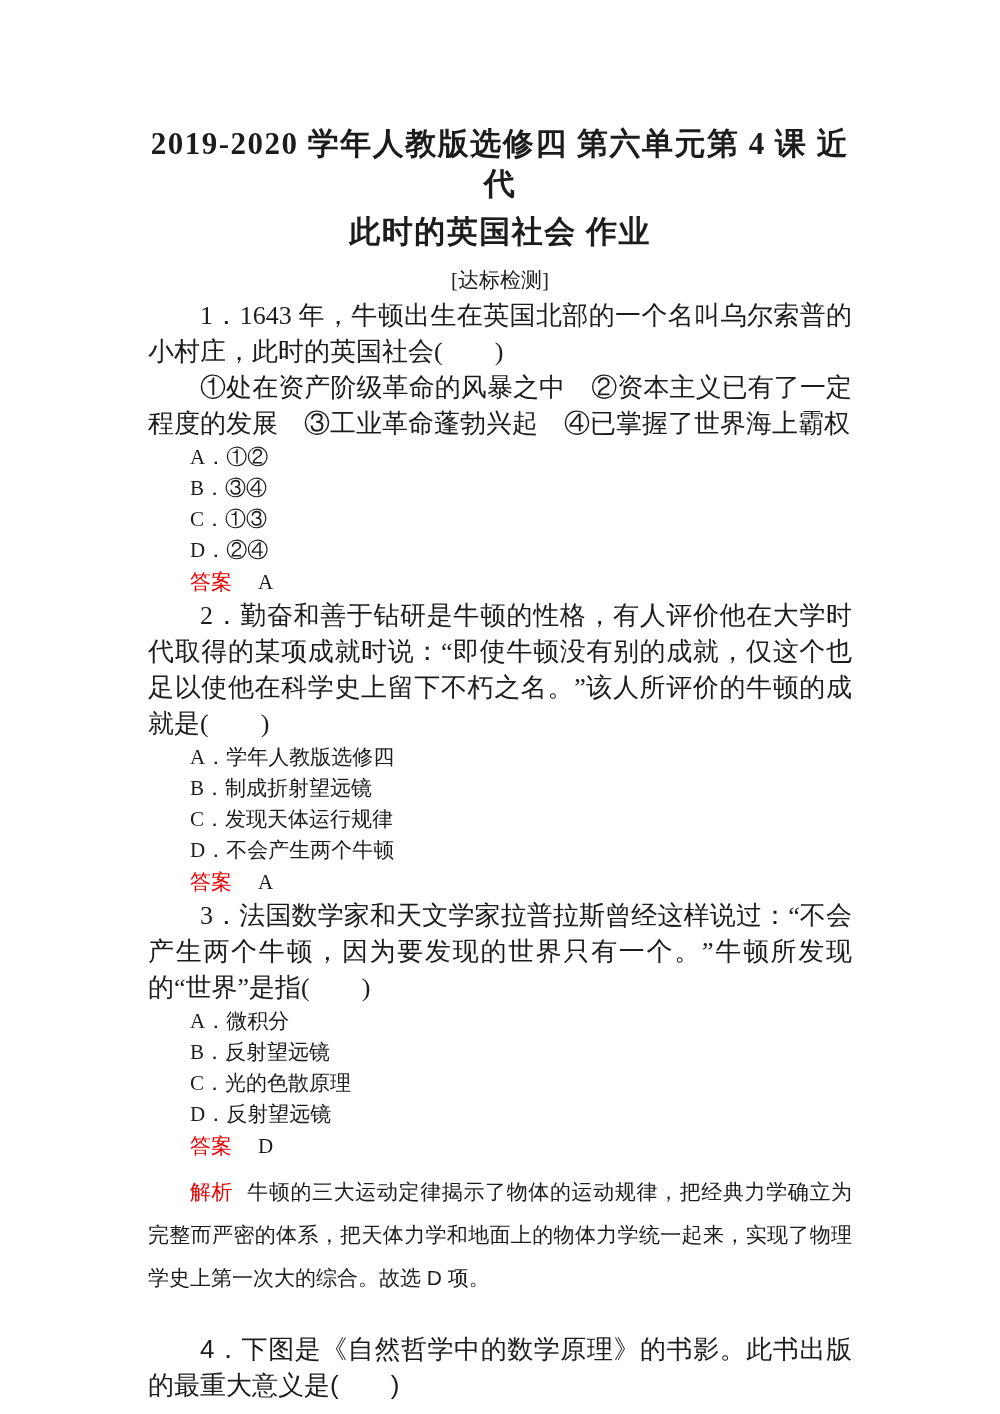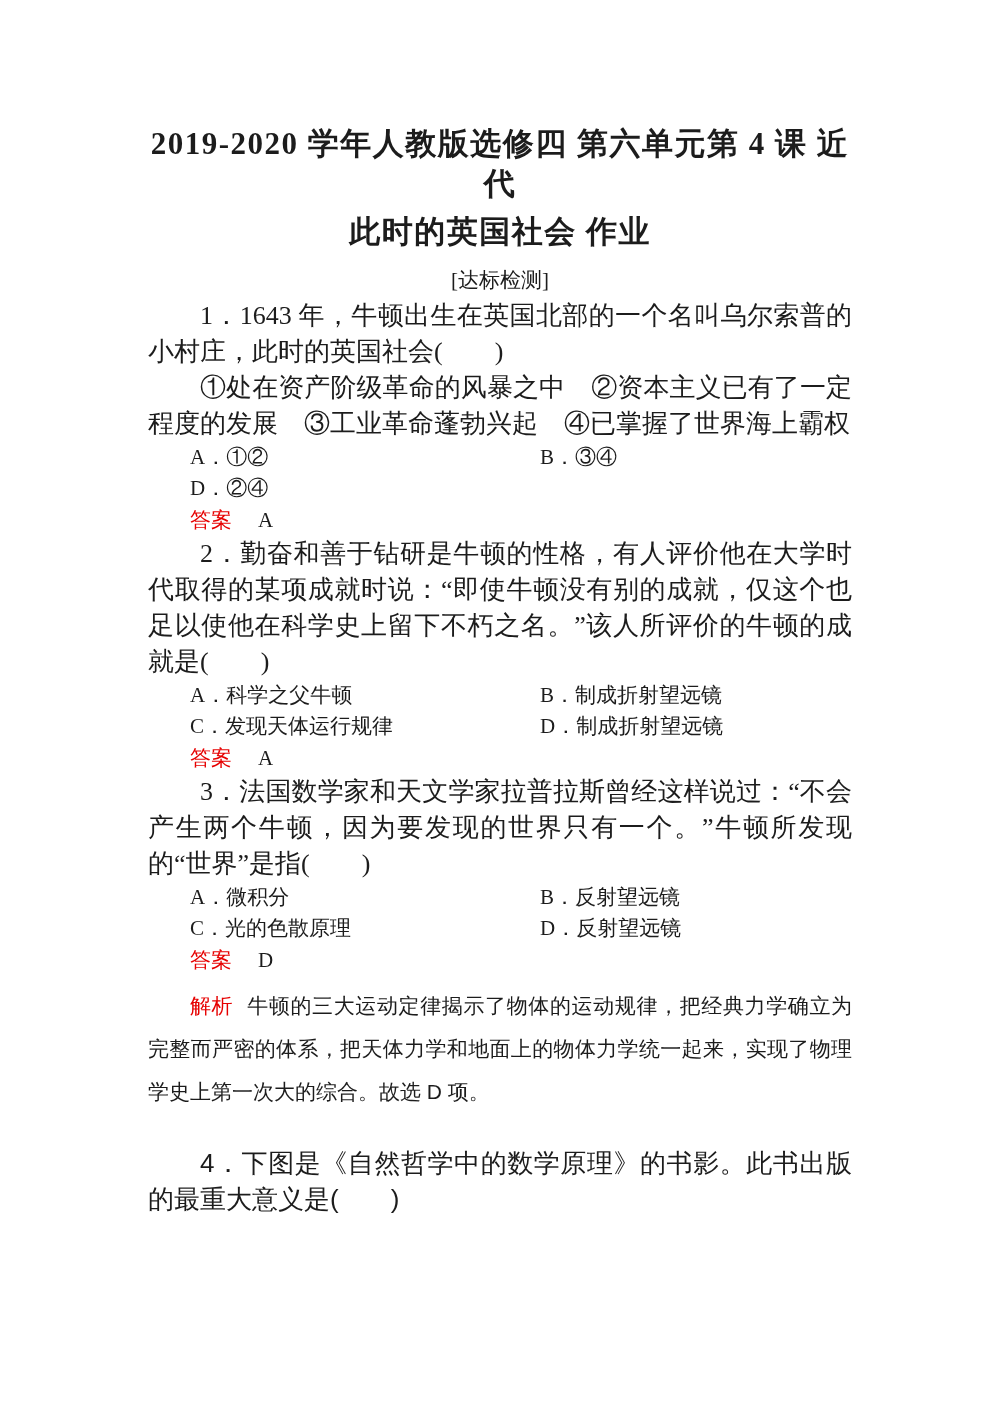--- a/index.html
+++ b/index.html
@@ -30,21 +30,21 @@
     text-align: center;
   }
   p { margin: 0; }
   .stem {
     font-size: 26px;
     line-height: 36px;
     text-indent: 2em;
     text-align: justify;
   }
   .options { margin-left: 42px; }
-  .options-row { display: flex; }
+  .options-row { display: flex; flex-direction: column; }
   .option {
     font-size: 21px;
     line-height: 31px;
     white-space: nowrap;
   }
   .options-row .option:first-child { width: 350px; flex-shrink: 0; }
   .answer-row {
     font-size: 21px;
     line-height: 31px;
     text-indent: 2em;
@@ -78,38 +78,39 @@
 
   <section>
     <p class="stem">1．1643 年，牛顿出生在英国北部的一个名叫乌尔索普的小村庄，此时的英国社会(　　)</p>
     <p class="stem">①处在资产阶级革命的风暴之中　②资本主义已有了一定程度的发展　③工业革命蓬勃兴起　④已掌握了世界海上霸权</p>
     <div class="options">
       <div class="options-row">
         <span class="option">A．①②</span>
         <span class="option">B．③④</span>
       </div>
       <div class="options-row">
+        <span class="option">C．①③</span>
         <span class="option">D．②④</span>
       </div>
     </div>
     <p class="answer-row">
       <span class="red-label">答案</span><span class="answer-letter">A</span>
     </p>
   </section>
 
   <section>
     <p class="stem">2．勤奋和善于钻研是牛顿的性格，有人评价他在大学时代取得的某项成就时说：“即使牛顿没有别的成就，仅这个也足以使他在科学史上留下不朽之名。”该人所评价的牛顿的成就是(　　)</p>
     <div class="options">
       <div class="options-row">
-        <span class="option">A．科学之父牛顿</span>
+        <span class="option">A．学年人教版选修四</span>
         <span class="option">B．制成折射望远镜</span>
       </div>
       <div class="options-row">
         <span class="option">C．发现天体运行规律</span>
-        <span class="option">D．制成折射望远镜</span>
+        <span class="option">D．不会产生两个牛顿</span>
       </div>
     </div>
     <p class="answer-row">
       <span class="red-label">答案</span><span class="answer-letter">A</span>
     </p>
   </section>
 
   <section>
     <p class="stem">3．法国数学家和天文学家拉普拉斯曾经这样说过：“不会产生两个牛顿，因为要发现的世界只有一个。”牛顿所发现的“世界”是指(　　)</p>
     <div class="options">

